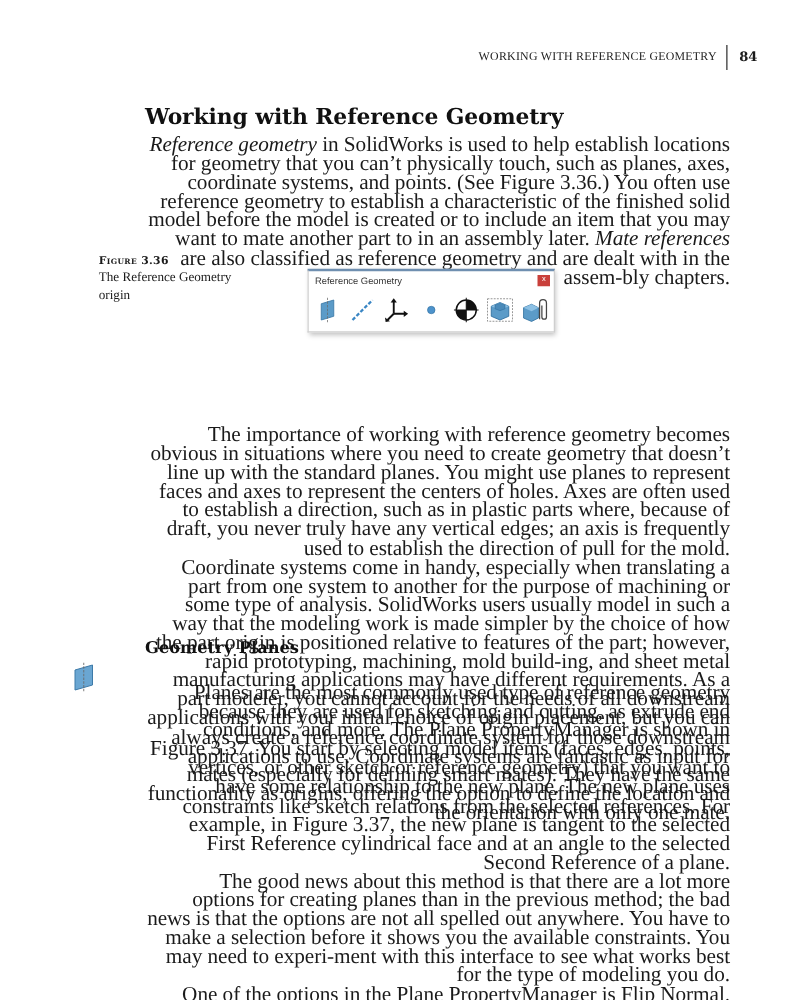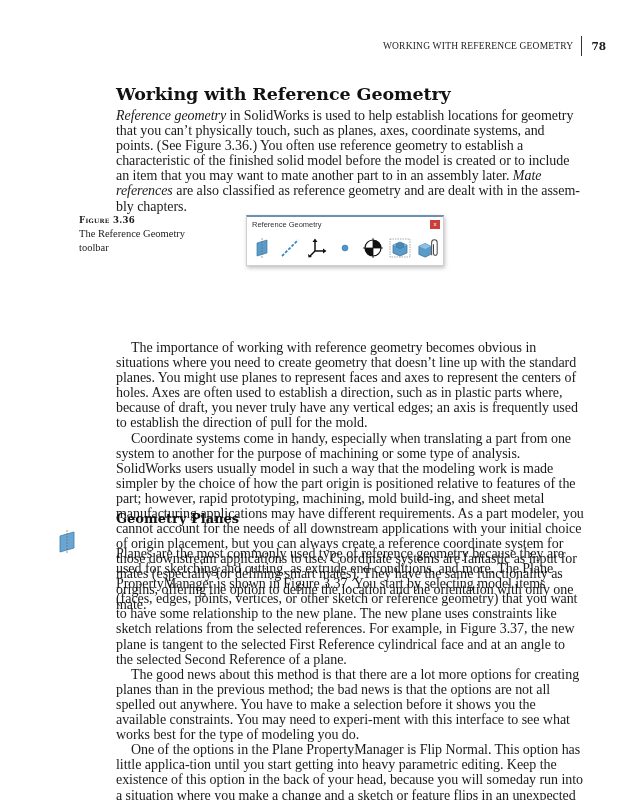--- a/index.html
+++ b/index.html
@@ -8,25 +8,25 @@
     .running-head { position: absolute; top: 36px; right: 30px; display: flex; align-items: center; }
     .running-head .rh-title { font-size: 9.5px; letter-spacing: 0.2px; text-transform: uppercase; color: #222; margin-right: 8px; }
     .running-head .rh-rule { width: 1px; height: 20px; background: #333; margin-right: 9px; }
     .running-head .rh-page { font-size: 10.5px; font-weight: bold; font-family: "DejaVu Serif", serif; }
 
     .main { position: absolute; left: 116px; width: 468px; }
     h1 { position: absolute; top: 84px; left: 116px; margin: 0; font-family: "DejaVu Serif", serif;
          font-weight: bold; font-size: 17.5px; letter-spacing: -0.1px; color: #111; }
     h2 { position: absolute; left: 116px; margin: 0; font-family: "DejaVu Serif", serif;
          font-weight: bold; font-size: 13px; color: #111; }
-    p { margin: 0; font-size: 14px; line-height: 15.1px; text-align: left; letter-spacing: -0.05px; }
+    p { margin: 0; font-size: 17px; line-height: 15.1px; text-align: right; letter-spacing: -0.05px; }
     p.indent { text-indent: 15px; }
     em { font-style: italic; }
 
-    .figure-label { position: absolute; left: 79px; top: 215px; width: 120px; }
+    .figure-label { position: absolute; left: 79px; top: 204px; width: 120px; }
     .figure-label .fig-num { font-family: "DejaVu Serif", serif; font-weight: bold; font-size: 8.6px;
                              font-variant: small-caps; letter-spacing: 0.3px; display: block; margin-bottom: 2px; }
     .figure-label .fig-caption { font-size: 10.5px; line-height: 13.5px; }
 
     .toolbar { position: absolute; left: 246px; top: 215px; width: 196px; height: 48px;
                background: #ffffff; border: 1px solid #cfcfcf; border-top: 2px solid #6f8fb0;
                box-shadow: 1px 2px 4px rgba(0,0,0,0.25); }
     .toolbar .tb-title { position: absolute; left: 5px; top: 3px; font-family: "Liberation Sans", sans-serif;
                          font-size: 7.5px; color: #333; }
     .toolbar .tb-close { position: absolute; right: 3px; top: 3px; width: 10px; height: 9px; background: #c9403b;
@@ -37,32 +37,32 @@
     .toolbar .tb-btn { width: 22px; height: 22px; display: flex; align-items: center; justify-content: center; cursor: pointer; }
 
     .margin-icon { position: absolute; left: 58px; top: 530px; width: 18px; height: 24px; }
   </style>
 </head>
 <body>
 
 <div class="running-head">
   <span class="rh-title">WORKING WITH REFERENCE GEOMETRY</span>
   <span class="rh-rule"></span>
-  <span class="rh-page">78</span>
+  <span class="rh-page">84</span>
 </div>
 
 <h1>Working with Reference Geometry</h1>
 
 <div class="main" style="top:108px;">
   <p><em>Reference geometry</em><span> in SolidWorks is used to help establish locations for geometry that you can’t physically touch, such as planes, axes, coordinate systems, and points. (See Figure 3.36.) You often use reference geometry to establish a characteristic of the finished solid model before the model is created or to include an item that you may want to mate another part to in an assembly later. </span><em>Mate references</em><span> are also classified as reference geometry and are dealt with in the assem-bly chapters.</span></p>
 </div>
 
 <div class="figure-label">
   <span class="fig-num">Figure 3.36</span>
-  <div class="fig-caption">The Reference Geometry toolbar</div>
+  <div class="fig-caption">The Reference Geometry origin</div>
 </div>
 
 <div class="toolbar">
   <span class="tb-title">Reference Geometry</span>
   <span class="tb-close">x</span>
   <div class="tb-icons">
 
     <div class="tb-btn">
       <svg width="14" height="20" viewBox="0 0 14 20">
         <polygon points="2,5 12,2 12,15 2,18" fill="#5b9bc8" stroke="#3d7aa8" stroke-width="0.7"></polygon>

